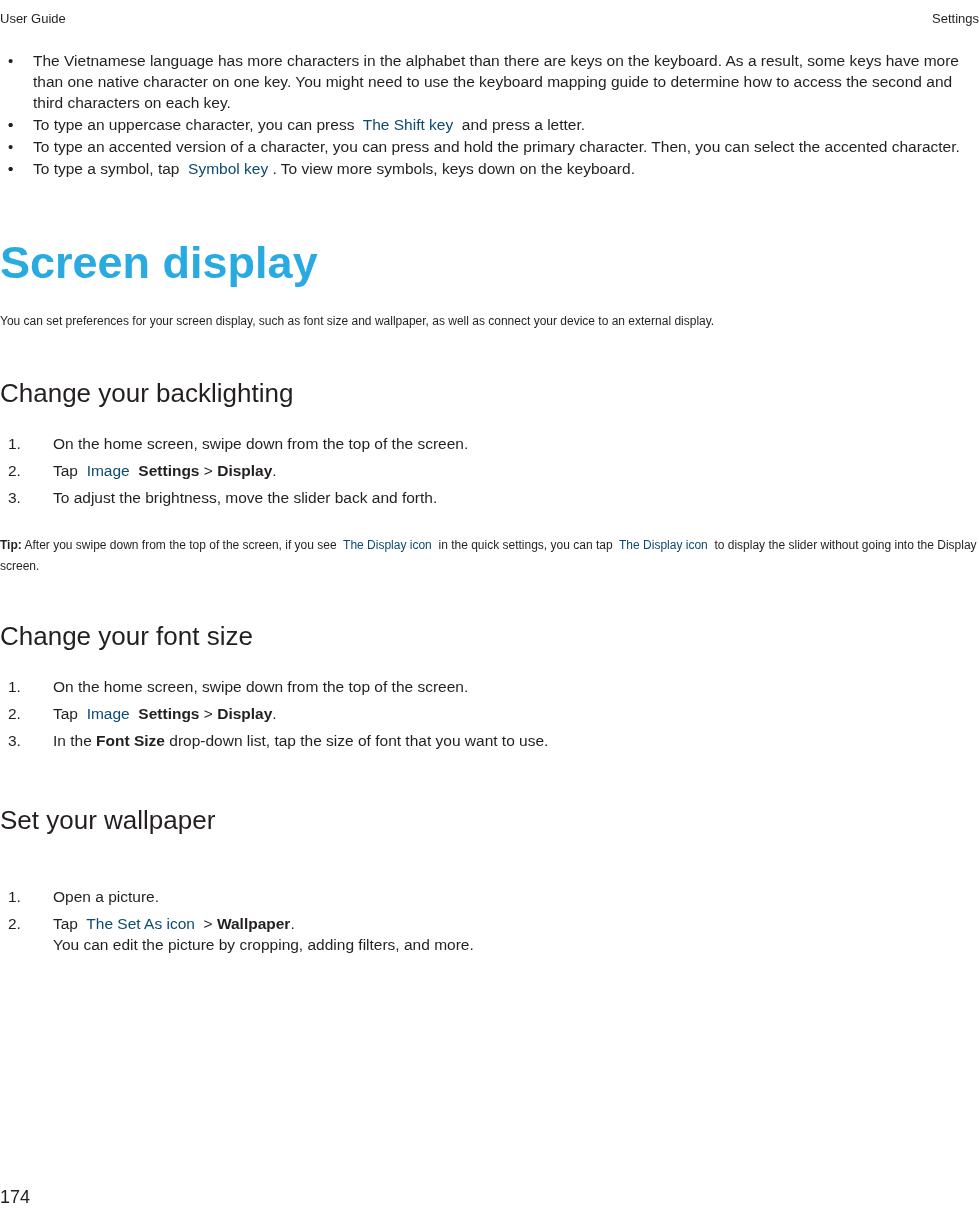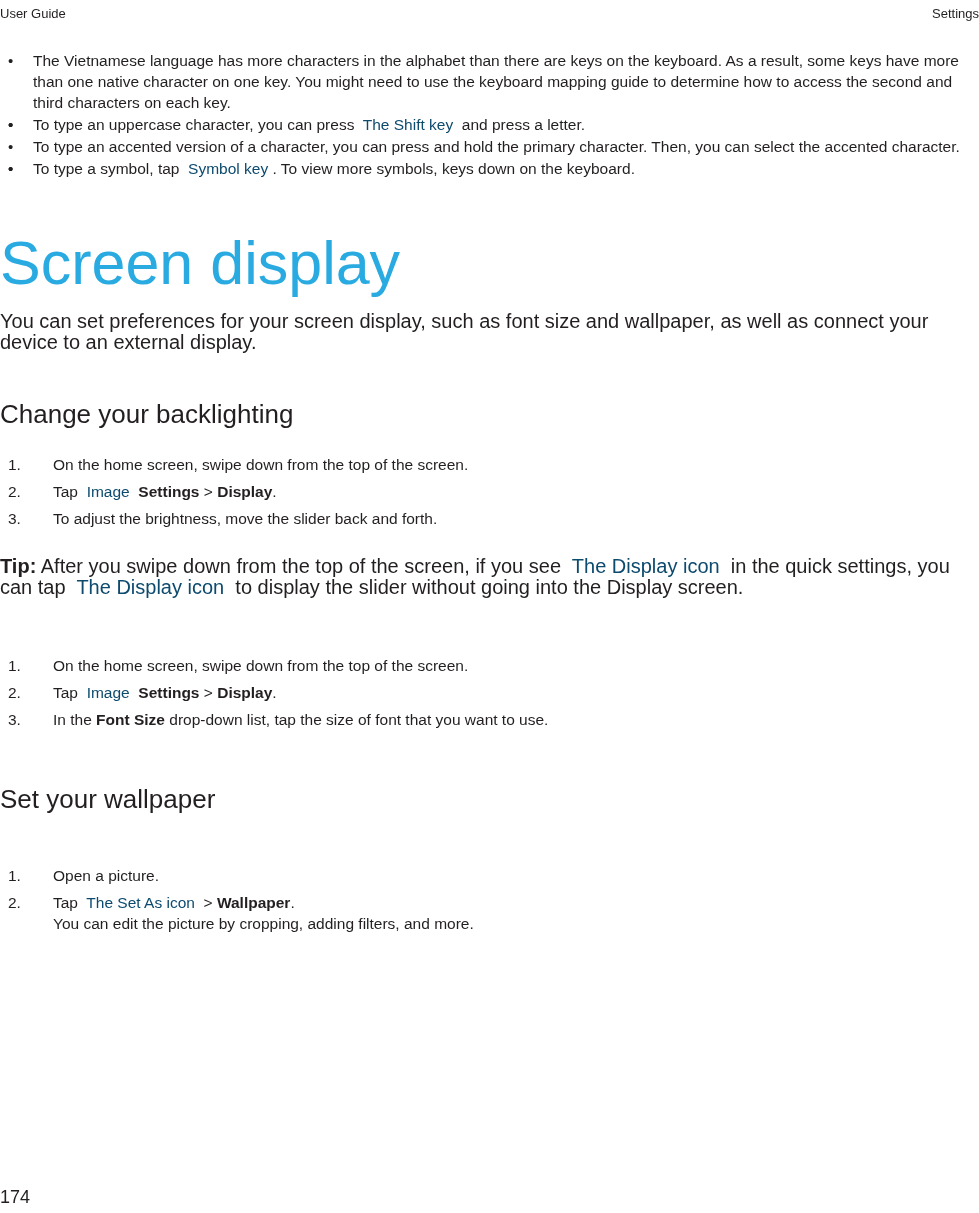--- a/index.html
+++ b/index.html
@@ -18,42 +18,42 @@
 
   
   .page-header {
     position: absolute;
     top: 0;
     left: 0;
     width: 979px;
     height: 22px;
     display: flex;
     justify-content: space-between;
-    align-items: flex-end;
+    align-items: center;
     font-size: 13px;
     line-height: 16px;
     color: #231f20;
     padding-top: 15px;
     box-sizing: border-box;
   }
   .page-header .hdr-left { padding-left: 0px; }
   .page-header .hdr-right { padding-right: 0px; text-align: right; }
 
   
   .page-body {
     position: absolute;
     top: 50px;
     left: 0;
     width: 979px;
   }
 
   
   p.para {
     margin: 0 0 0 0;
-    font-size: 20px;
+    font-size: 12px;
     line-height: 21px;
     color: #231f20;
   }
 
   
   ul.bullets {
     list-style: none;
     margin: 0;
     padding: 0;
   }
@@ -96,23 +96,23 @@
     line-height: 21px;
     color: #231f20;
   }
   ol.steps > li .sub-line {
     display: block;
   }
 
   
   h1.h-blue {
     margin: 0;
-    font-size: 61px;
+    font-size: 45px;
     line-height: 52px;
-    font-weight: 400;
+    font-weight: 700;
     color: #29abe2;
     letter-spacing: 0px;
   }
   h2.h-dark {
     margin: 0;
     font-size: 26px;
     line-height: 42px;
     font-weight: 400;
     color: #231f20;
     letter-spacing: 0px;
@@ -214,20 +214,21 @@
       <span>To adjust the brightness, move the slider back and forth.</span>
     </li>
   </ol>
 
   <div class="sp-steps-to-tip"></div>
 
   <p class="para"><span class="bold">Tip:</span><span> </span><span>After you swipe down from the top of the screen, if you see</span><span>&nbsp; </span><span class="red">The Display icon</span><span> &nbsp;</span><span>in the quick settings, you can tap</span><span>&nbsp; </span><span class="red">The Display icon</span><span> &nbsp;</span><span>to display the slider without going into the Display screen.</span></p>
 
   <div class="sp-tip-to-h2"></div>
 
+  <h2 class="h-dark">Change your font size</h2>
 
   <div class="sp-h2-to-steps"></div>
 
   <ol class="steps">
     <li>
       <span class="step-num">1.</span>
       <span>On the home screen, swipe down from the top of the screen.</span>
     </li>
     <li>
       <span class="step-num">2.</span>

